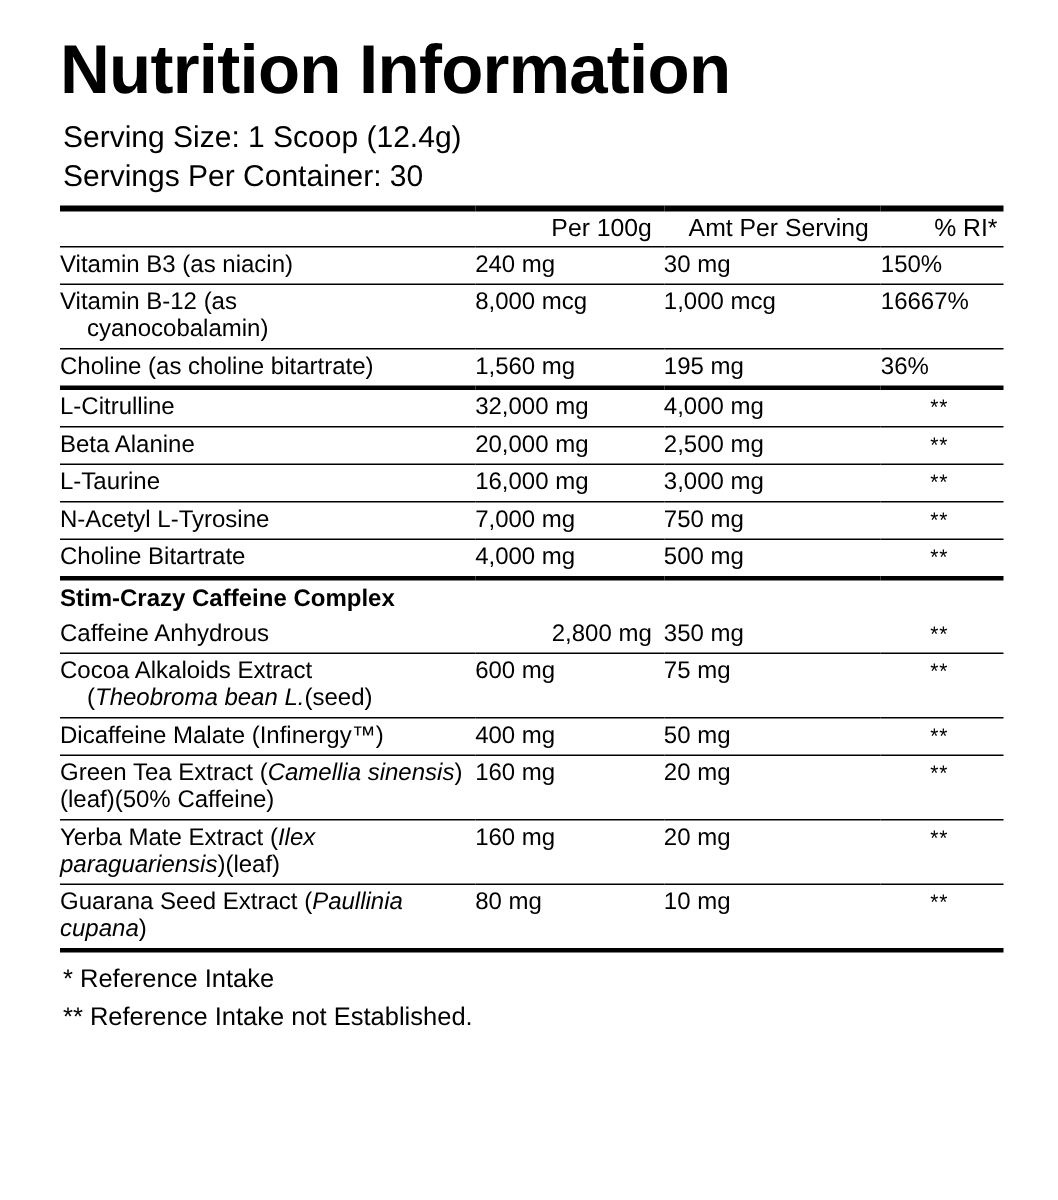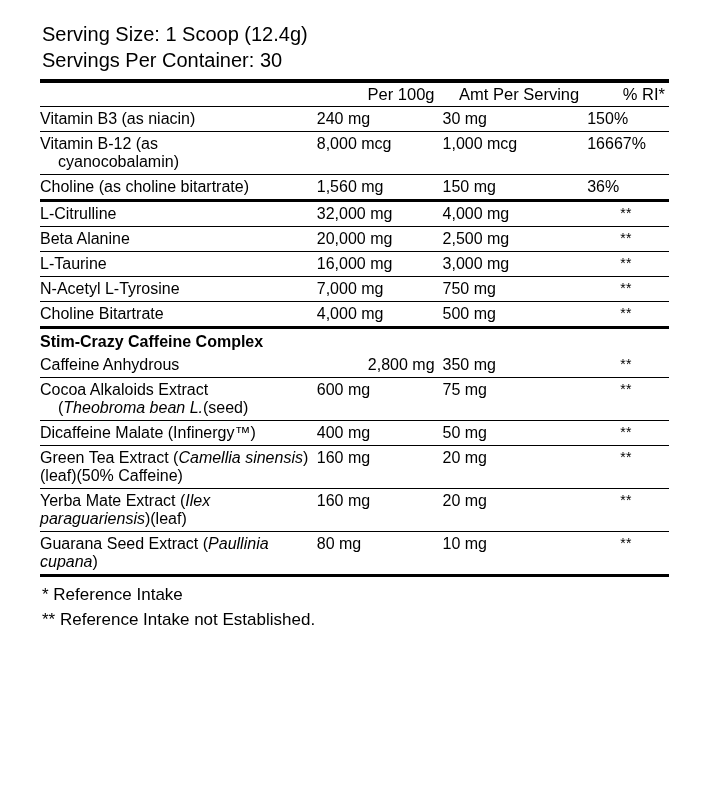--- a/index.html
+++ b/index.html
@@ -75,20 +75,21 @@
     line-height: 1.45;
     margin-top: 6px;
     margin-left: 2px;
   }
 </style>
 </head>
 <body>
 
 <div class="panel">
 
+  <h1 class="title">Nutrition Information</h1>
 
   <div class="serving-lines">
     <div>Serving Size: 1 Scoop (12.4g)</div>
     <div>Servings Per Container: 30</div>
   </div>
 
   <table class="nutri">
     <colgroup>
       <col class="col-name">
         <col class="col-100">
@@ -115,21 +116,21 @@
             <div>Vitamin B-12 (as</div>
             <div><span class="indent">cyanocobalamin)</span></div>
           </td>
           <td class="num">8,000 mcg</td>
           <td class="num">1,000 mcg</td>
           <td class="ri">16667%</td>
         </tr>
         <tr class="row">
           <td>Choline (as choline bitartrate)</td>
           <td class="num">1,560 mg</td>
-          <td class="num">150 mg</td>
+          <td class="num">195 mg</td>
           <td class="ri">36%</td>
         </tr>
         <tr class="row thick">
           <td>L-Citrulline</td>
           <td class="num">32,000 mg</td>
           <td class="num">4,000 mg</td>
           <td class="ri stars" style="text-align: center;">**</td>
         </tr>
         <tr class="row">
           <td>Beta Alanine</td>

